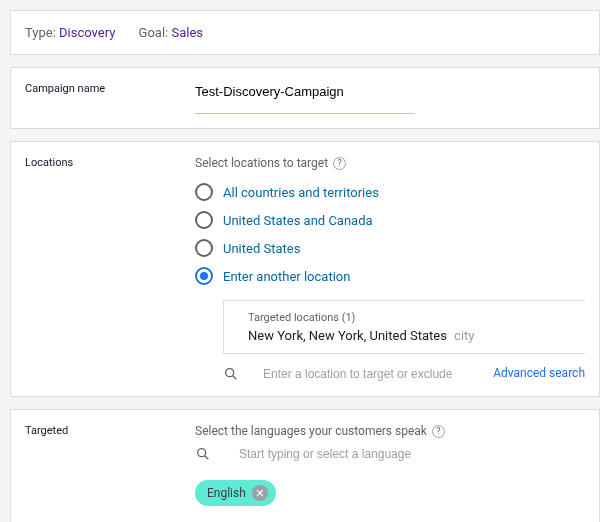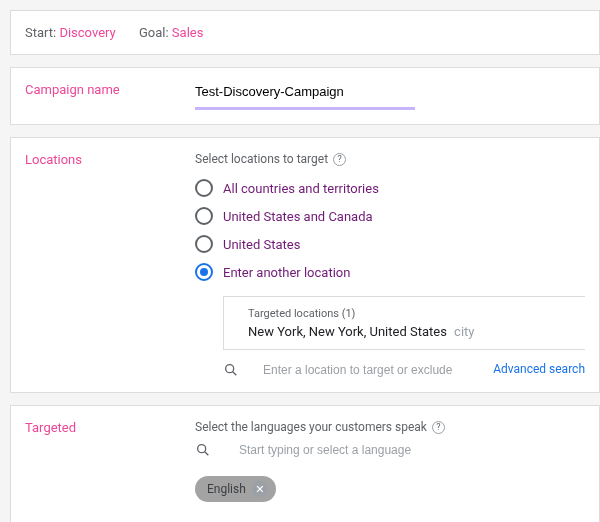--- a/index.html
+++ b/index.html
@@ -15,33 +15,33 @@
   .card {
     background: #fff;
     border: 1px solid #dadce0;
     margin-bottom: 12px;
     padding: 14px 14px;
   }
   .row { display: flex; }
   .label-col {
     width: 170px;
     flex: 0 0 170px;
-    color: #ec4899;
-    font-size: 13px;
+    color: #0f172a;
+    font-size: 11px;
   }
   .content-col { flex: 1; }
   .hdr-kv { display: inline-block; margin-right: 20px; }
   .hdr-key { color: #5f6368; }
-  .hdr-val { color: #ec4899; }
+  .hdr-val { color: #4c1d95; }
   .underline-input {
     width: 220px;
     border: none;
-    border-bottom: 3px solid #c4b5fd;
+    border-bottom: 1px solid #c4b5fd;
     font-size: 13px;
-    padding: 2px 0 8px 0;
+    padding: 2px 0 14px 0;
     outline: none;
     background: transparent;
   }
   .section-head {
     color: #5f6368;
     font-size: 12px;
     margin-bottom: 8px;
     display: flex;
     align-items: center;
     gap: 5px;
@@ -54,21 +54,21 @@
     border-radius: 50%;
     color: #5f6368;
     font-size: 9px;
     line-height: 1;
   }
   .radio-row {
     display: flex;
     align-items: center;
     gap: 10px;
     height: 28px;
-    color: #701a75;
+    color: #0369a1;
     font-size: 13px;
     cursor: pointer;
   }
   .radio-outer {
     width: 18px; height: 18px;
     border: 2px solid #5f6368;
     border-radius: 50%;
     display: inline-flex;
     align-items: center; justify-content: center;
     flex: 0 0 18px;
@@ -121,21 +121,21 @@
   }
   .lang-search {
     display: flex;
     align-items: center;
     gap: 26px;
     margin-top: 6px;
   }
   .chip {
     display: inline-flex;
     align-items: center;
-    background: #a3a3a3;
+    background: #5eead4;
     border-radius: 14px;
     padding: 5px 8px 5px 12px;
     margin-top: 18px;
     font-size: 12px;
     color: #3c4043;
     gap: 6px;
   }
   .chip-x {
     width: 16px; height: 16px;
     border-radius: 50%;
@@ -148,21 +148,21 @@
     cursor: pointer;
   }
 </style>
 </head>
 <body>
 
 <div class="page">
 
   <div class="card">
     <span class="hdr-kv">
-      <span class="hdr-key">Start:</span>
+      <span class="hdr-key">Type:</span>
       <span class="hdr-val">Discovery</span>
     </span>
     <span class="hdr-kv">
       <span class="hdr-key">Goal:</span>
       <span class="hdr-val">Sales</span>
     </span>
   </div>
 
   <div class="card">
     <div class="row">

